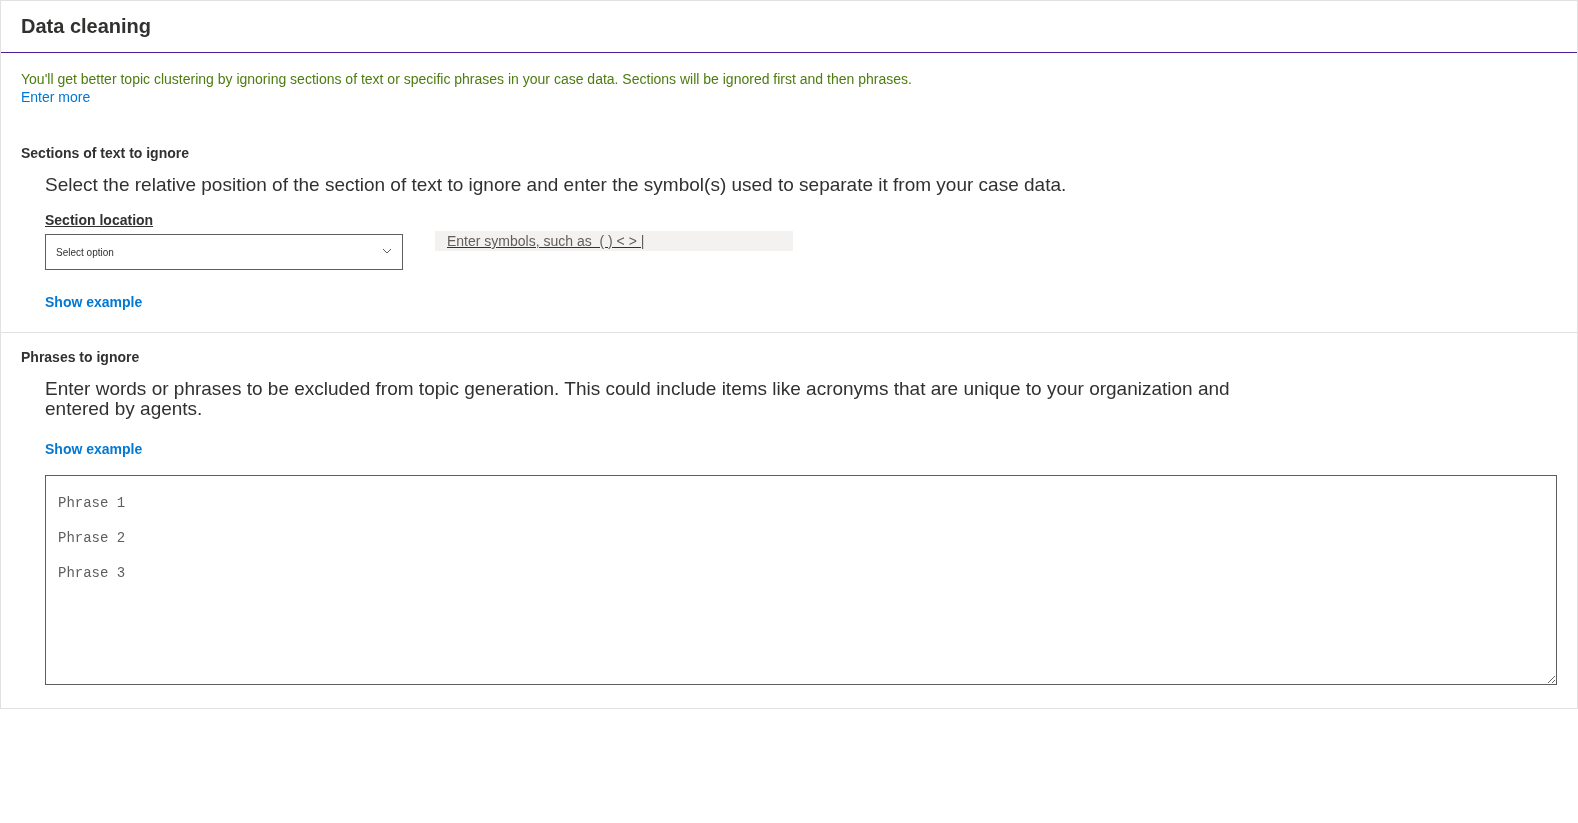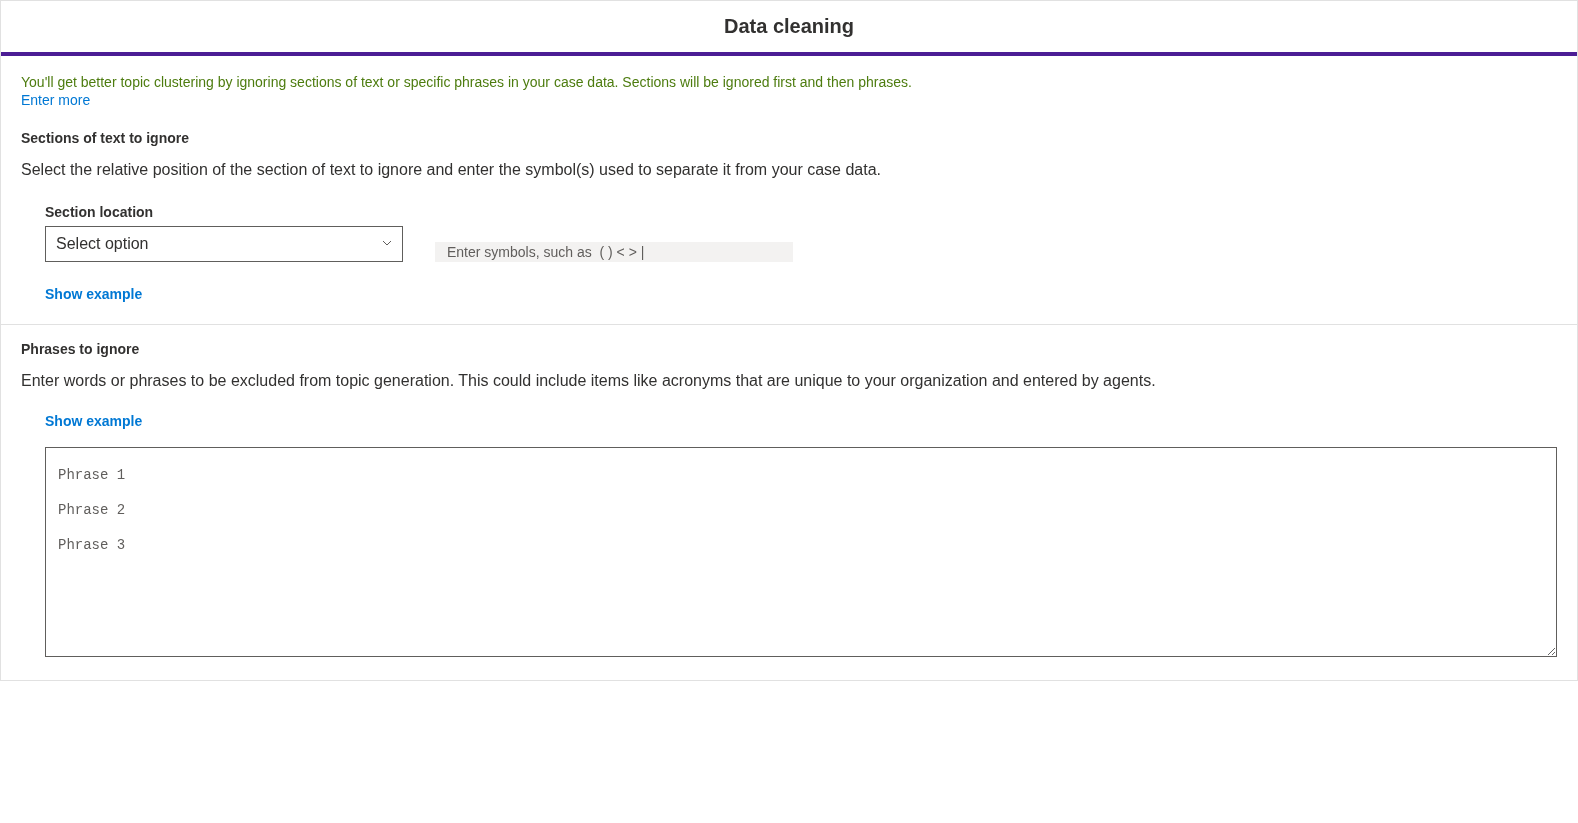--- a/index.html
+++ b/index.html
@@ -12,22 +12,21 @@
     font-size: 14px;
     color: #323130;
     background: #ffffff;
   }
   .panel {
     border: 1px solid #e1e1e1;
     width: 100%;
   }
   .panel-header {
     padding: 14px 20px 14px 20px;
-    border-bottom: 4px solid #4c1d95;
-    text-align: center;
+    border-bottom: 1px solid #4c1d95;
   }
   .panel-title {
     font-size: 20px;
     font-weight: 600;
     color: #323130;
   }
   .panel-body {
     padding: 16px 20px 20px 20px;
   }
   .intro-text {
@@ -38,34 +37,36 @@
   .link {
     color: #0078d4;
     text-decoration: none;
     cursor: pointer;
     font-size: 14px;
   }
   .section-heading {
     font-size: 14px;
     font-weight: 700;
     color: #323130;
-    margin-top: 22px;
+    margin-top: 40px;
   }
   .section-desc {
-    font-size: 16px;
+    font-size: 19px;
     color: #323130;
     margin-top: 14px;
     line-height: 20px;
+    margin-left: 24px;
   }
   .controls-row {
     display: flex;
-    align-items: flex-end;
+    align-items: center;
     gap: 32px;
-    margin-top: 24px;
-    margin-left: 24px;
+    margin-top: 17px;
+    margin-left: 24px;
+    text-decoration: underline;
   }
   .field-group {
     display: flex;
     flex-direction: column;
   }
   .field-label {
     font-size: 14px;
     font-weight: 600;
     color: #323130;
     margin-bottom: 6px;
@@ -73,21 +74,21 @@
   .select-wrapper {
     position: relative;
     width: 358px;
   }
   .select-box {
     width: 100%;
     height: 36px;
     border: 1px solid #605e5c;
     background: #ffffff;
     padding: 0 34px 0 10px;
-    font-size: 16px;
+    font-size: 10px;
     font-family: inherit;
     color: #323130;
     cursor: pointer;
     appearance: none;
     -webkit-appearance: none;
     text-align: left;
   }
   .chevron {
     position: absolute;
     right: 10px;

